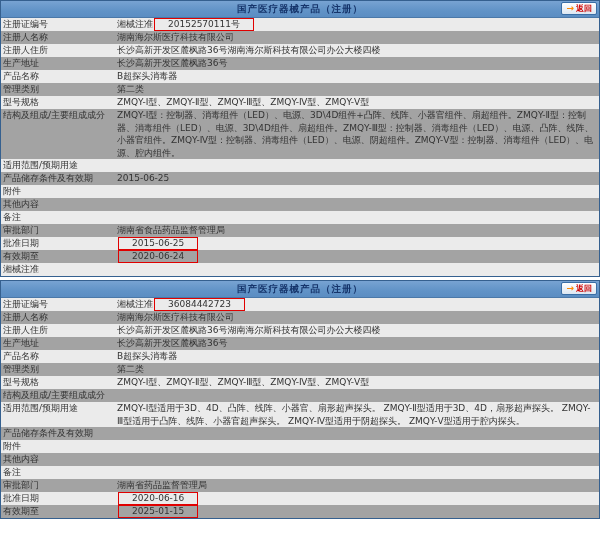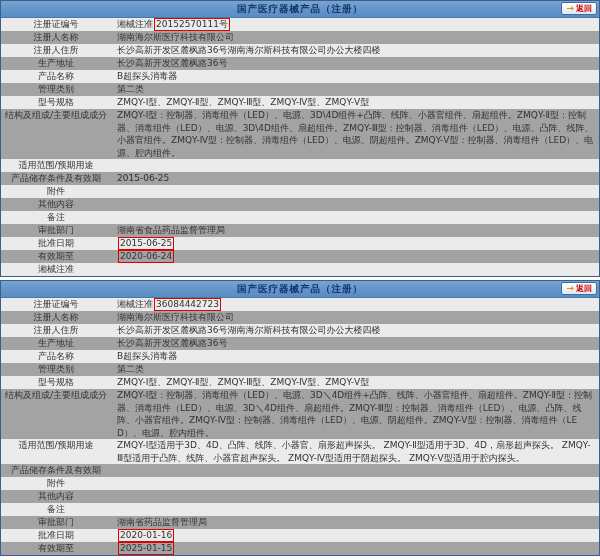--- a/index.html
+++ b/index.html
@@ -35,29 +35,29 @@
   .back-label{color:#CC0000;font-weight:bold;}
   .card-rows{width:100%;}
   .row{
     display:flex;min-height:13px;
     font-size:9px;line-height:12.5px;color:#333333;
     background:#a3a3a3;
   }
   .row.alt{background:#EBEBEB;}
   .cell-label{
     flex:0 0 114px;width:114px;box-sizing:border-box;
-    text-align:center;padding:0 6px 0 2px;color:#333333;
+    text-align:left;padding:0 6px 0 2px;color:#333333;
   }
   .cell-value{
     flex:1;box-sizing:border-box;padding:0 4px 0 2px;
     word-break:break-all;
   }
   .red-box{
     display:inline-block;border:1px solid #E00000;
-    padding:0 1px;line-height:11px;margin-left:1px;
+    padding:0 13px;line-height:11px;margin-left:1px;
   }
 </style>
 </head>
 <body>
 
 <div class="page">
 
   <section class="card">
     <header class="card-header">
       <span class="card-title">国产医疗器械产品（注册）</span>
@@ -169,21 +169,20 @@
         <div class="row">
           <div class="cell-label">管理类别</div>
           <div class="cell-value"><span>第二类</span></div>
         </div>
         <div class="row alt">
           <div class="cell-label">型号规格</div>
           <div class="cell-value"><span>ZMQY-Ⅰ型、ZMQY-Ⅱ型、ZMQY-Ⅲ型、ZMQY-Ⅳ型、ZMQY-Ⅴ型</span></div>
         </div>
         <div class="row">
           <div class="cell-label">结构及组成/主要组成成分</div>
-          <div class="cell-value"><span>ZMQY-Ⅰ型：控制器、消毒组件（LED）、电源、3D＼4D组件+凸阵、线阵、小器官组件、扇超组件。ZMQY-Ⅱ型：控制器、消毒组件（LED）、电源、3D＼4D组件、扇超组件。ZMQY-Ⅲ型：控制器、消毒组件（LED）、电源、凸阵、线阵、小器官组件。ZMQY-Ⅳ型：控制器、消毒组件（LED）、电源、阴超组件。ZMQY-Ⅴ型：控制器、消毒组件（LED）、电源、腔内组件。</span></div>
         </div>
         <div class="row alt">
           <div class="cell-label">适用范围/预期用途</div>
           <div class="cell-value"><span>ZMQY-Ⅰ型适用于3D、4D、凸阵、线阵、小器官、扇形超声探头。 ZMQY-Ⅱ型适用于3D、4D，扇形超声探头。 ZMQY-Ⅲ型适用于凸阵、线阵、小器官超声探头。 ZMQY-Ⅳ型适用于阴超探头。 ZMQY-Ⅴ型适用于腔内探头。</span></div>
         </div>
         <div class="row">
           <div class="cell-label">产品储存条件及有效期</div>
           <div class="cell-value"><span></span></div>
         </div>
         <div class="row alt">
@@ -197,21 +196,21 @@
         <div class="row alt">
           <div class="cell-label">备注</div>
           <div class="cell-value"><span></span></div>
         </div>
         <div class="row">
           <div class="cell-label">审批部门</div>
           <div class="cell-value"><span>湖南省药品监督管理局</span></div>
         </div>
         <div class="row alt">
           <div class="cell-label">批准日期</div>
-          <div class="cell-value"><span class="red-box">2020-01-16</span></div>
+          <div class="cell-value"><span class="red-box">2020-06-16</span></div>
         </div>
         <div class="row">
           <div class="cell-label">有效期至</div>
           <div class="cell-value"><span class="red-box">2025-01-15</span></div>
         </div>
       </div>
   </section>
 
 </div>
 

